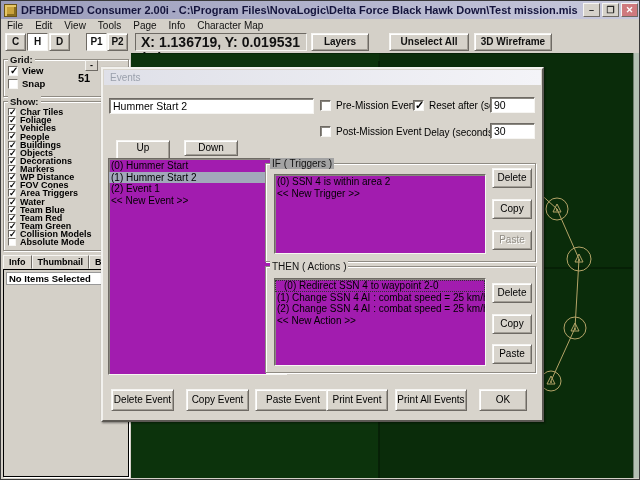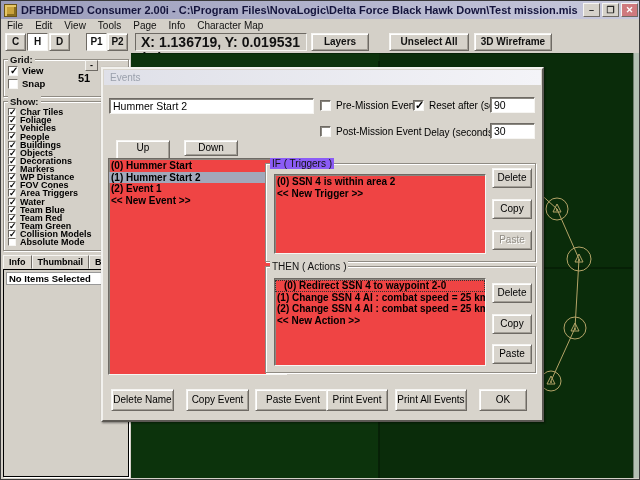--- a/index.html
+++ b/index.html
@@ -64,22 +64,22 @@
   .field{position:absolute;background:#fff;border:1px solid;border-color:#6e6a64 #f6f5f2 #f6f5f2 #6e6a64;
     box-shadow:inset 1px 1px 0 #8a8780;font-size:10.5px;color:#000;padding:1px 3px;outline:none;}
   .cbrow{position:absolute;display:flex;align-items:center;cursor:default;}
   .cbd{width:11px;height:11px;background:#fff;border:1px solid;border-color:#6e6a64 #f6f5f2 #f6f5f2 #6e6a64;
     box-shadow:inset 1px 1px 0 #8a8780;margin-right:5px;position:relative;flex:0 0 auto;}
   .cbd.checked::after{content:"✓";position:absolute;left:1px;top:-2px;font-size:11px;font-weight:bold;color:#000;}
   .cbl{font-size:10px;color:#000;white-space:nowrap;}
   .btn{position:absolute;background:#d8d4cc;border:1px solid;border-color:#f6f5f2 #6e6a64 #6e6a64 #f6f5f2;
     box-shadow:inset 1px 1px 0 #fff,inset -1px -1px 0 #a29e96;font-size:10px;color:#000;text-align:center;cursor:default;}
   .btn.disabled{color:#908c84;text-shadow:1px 1px 0 #fff;}
-  .listbox{position:absolute;background:#ef4444;border:1px solid;border-color:#6e6a64 #f6f5f2 #f6f5f2 #6e6a64;
-    box-shadow:inset 1px 1px 0 #8a8780;overflow:hidden;padding-top:1px;font-weight:bold;}
+  .listbox{position:absolute;background:#a21caf;border:1px solid;border-color:#6e6a64 #f6f5f2 #f6f5f2 #6e6a64;
+    box-shadow:inset 1px 1px 0 #8a8780;overflow:hidden;padding-top:1px;}
   .li{font-size:10px;color:#000;line-height:11.5px;padding:0 2px;white-space:nowrap;}
   .li.sel{background:#a2a8ba;}
   .li.focus{outline:1px dotted #333;outline-offset:-1px;padding-left:9px;}
 </style>
 </head>
 <body>
 
 <div class="screen">
 
   <div class="titlebar">
@@ -265,21 +265,21 @@
     <div class="btn" style="left:81px;top:71px;width:54px;height:16px;line-height:14px;">Down</div>
 
     <div class="listbox" style="left:5px;top:89px;width:179px;height:217px;">
       <div class="li">(0) Hummer Start</div>
       <div class="li sel">(1) Hummer Start 2</div>
       <div class="li">(2) Event 1</div>
       <div class="li">&lt;&lt; New Event &gt;&gt;</div>
     </div>
 
     <div class="gbox" style="left:162px;top:94px;width:271px;height:99px;background:#d8d4cc;">
-      <span class="glabel" style="background:#8b5cf6;font-weight:normal;font-size:10px;">IF ( Triggers )</span>
+      <span class="glabel" style="background:#a3a3a3;font-weight:normal;font-size:10px;">IF ( Triggers )</span>
       <div class="listbox" style="left:8px;top:10px;width:212px;height:80px;">
         <div class="li">(0) SSN 4 is within area 2</div>
         <div class="li">&lt;&lt; New Trigger &gt;&gt;</div>
       </div>
       <div class="btn" style="left:226px;top:4px;width:40px;height:20px;line-height:18px;">Delete</div>
       <div class="btn" style="left:226px;top:35px;width:40px;height:20px;line-height:18px;">Copy</div>
       <div class="btn disabled" style="left:226px;top:66px;width:40px;height:20px;line-height:18px;">Paste</div>
     </div>
 
     <div class="gbox" style="left:162px;top:197px;width:271px;height:107px;background:#d8d4cc;">
@@ -288,21 +288,21 @@
         <div class="li focus">(0) Redirect SSN 4 to waypoint 2-0</div>
         <div class="li">(1) Change SSN 4 AI :   combat speed = 25 km/h</div>
         <div class="li">(2) Change SSN 4 AI :   combat speed = 25 km/h</div>
         <div class="li">&lt;&lt; New Action &gt;&gt;</div>
       </div>
       <div class="btn" style="left:226px;top:16px;width:40px;height:20px;line-height:18px;">Delete</div>
       <div class="btn" style="left:226px;top:47px;width:40px;height:20px;line-height:18px;">Copy</div>
       <div class="btn" style="left:226px;top:77px;width:40px;height:20px;line-height:18px;">Paste</div>
     </div>
 
-    <div class="btn" style="left:8px;top:320px;width:63px;height:22px;line-height:20px;">Delete Name</div>
+    <div class="btn" style="left:8px;top:320px;width:63px;height:22px;line-height:20px;">Delete Event</div>
     <div class="btn" style="left:83px;top:320px;width:63px;height:22px;line-height:20px;">Copy Event</div>
     <div class="btn" style="left:152px;top:320px;width:76px;height:22px;line-height:20px;">Paste Event</div>
     <div class="btn" style="left:223px;top:320px;width:62px;height:22px;line-height:20px;">Print Event</div>
     <div class="btn" style="left:292px;top:320px;width:72px;height:22px;line-height:20px;">Print All Events</div>
     <div class="btn" style="left:376px;top:320px;width:48px;height:22px;line-height:20px;">OK</div>
   </div>
 
 </div>
 
 </body></html>

